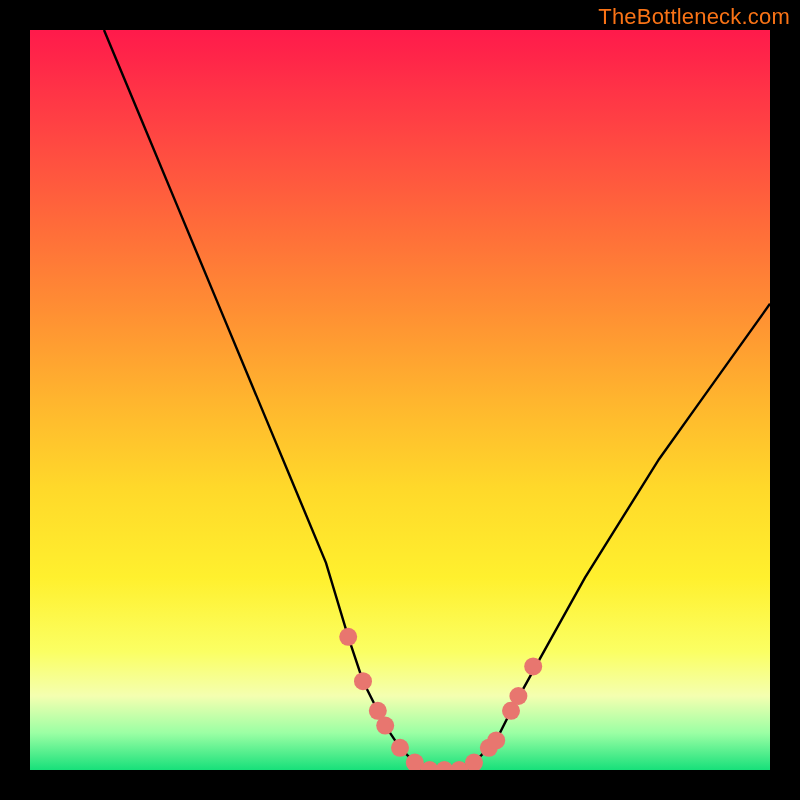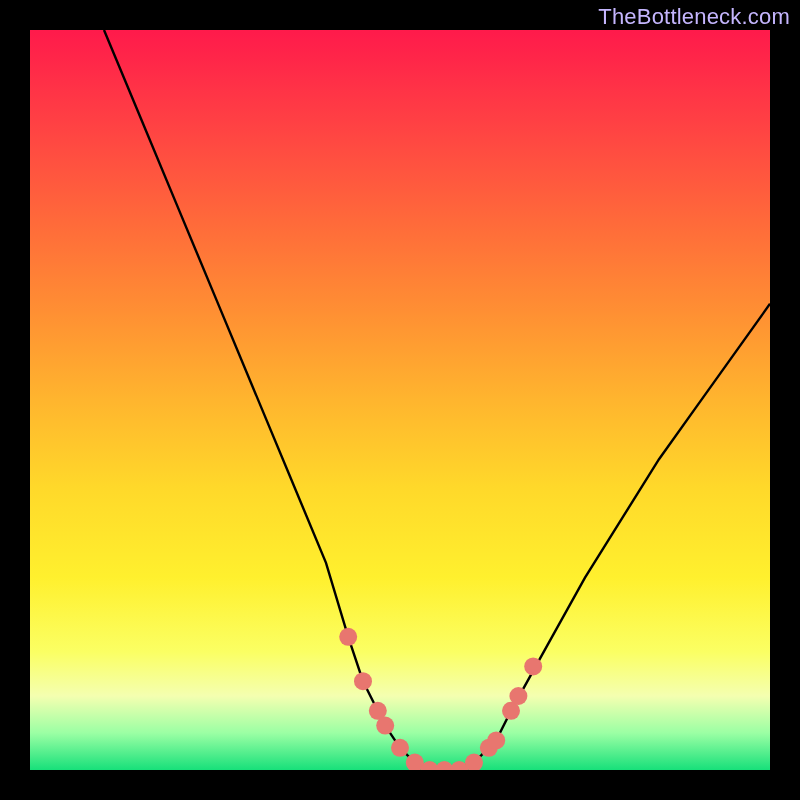--- a/index.html
+++ b/index.html
@@ -36,21 +36,21 @@
       #fbff63 84%,
       #f4ffb0 90%,
       #9bffa4 95%,
       #17e07a 100%
     );
   }
   .watermark {
     position: absolute;
     top: 4px;
     right: 10px;
-    color: #c4b5fd;
+    color: #f97316;
     font-size: 22px;
     font-weight: 500;
     letter-spacing: 0.2px;
     user-select: none;
   }
   svg.curve {
     position: absolute;
     left: 0;
     top: 0;
     width: 740px;

